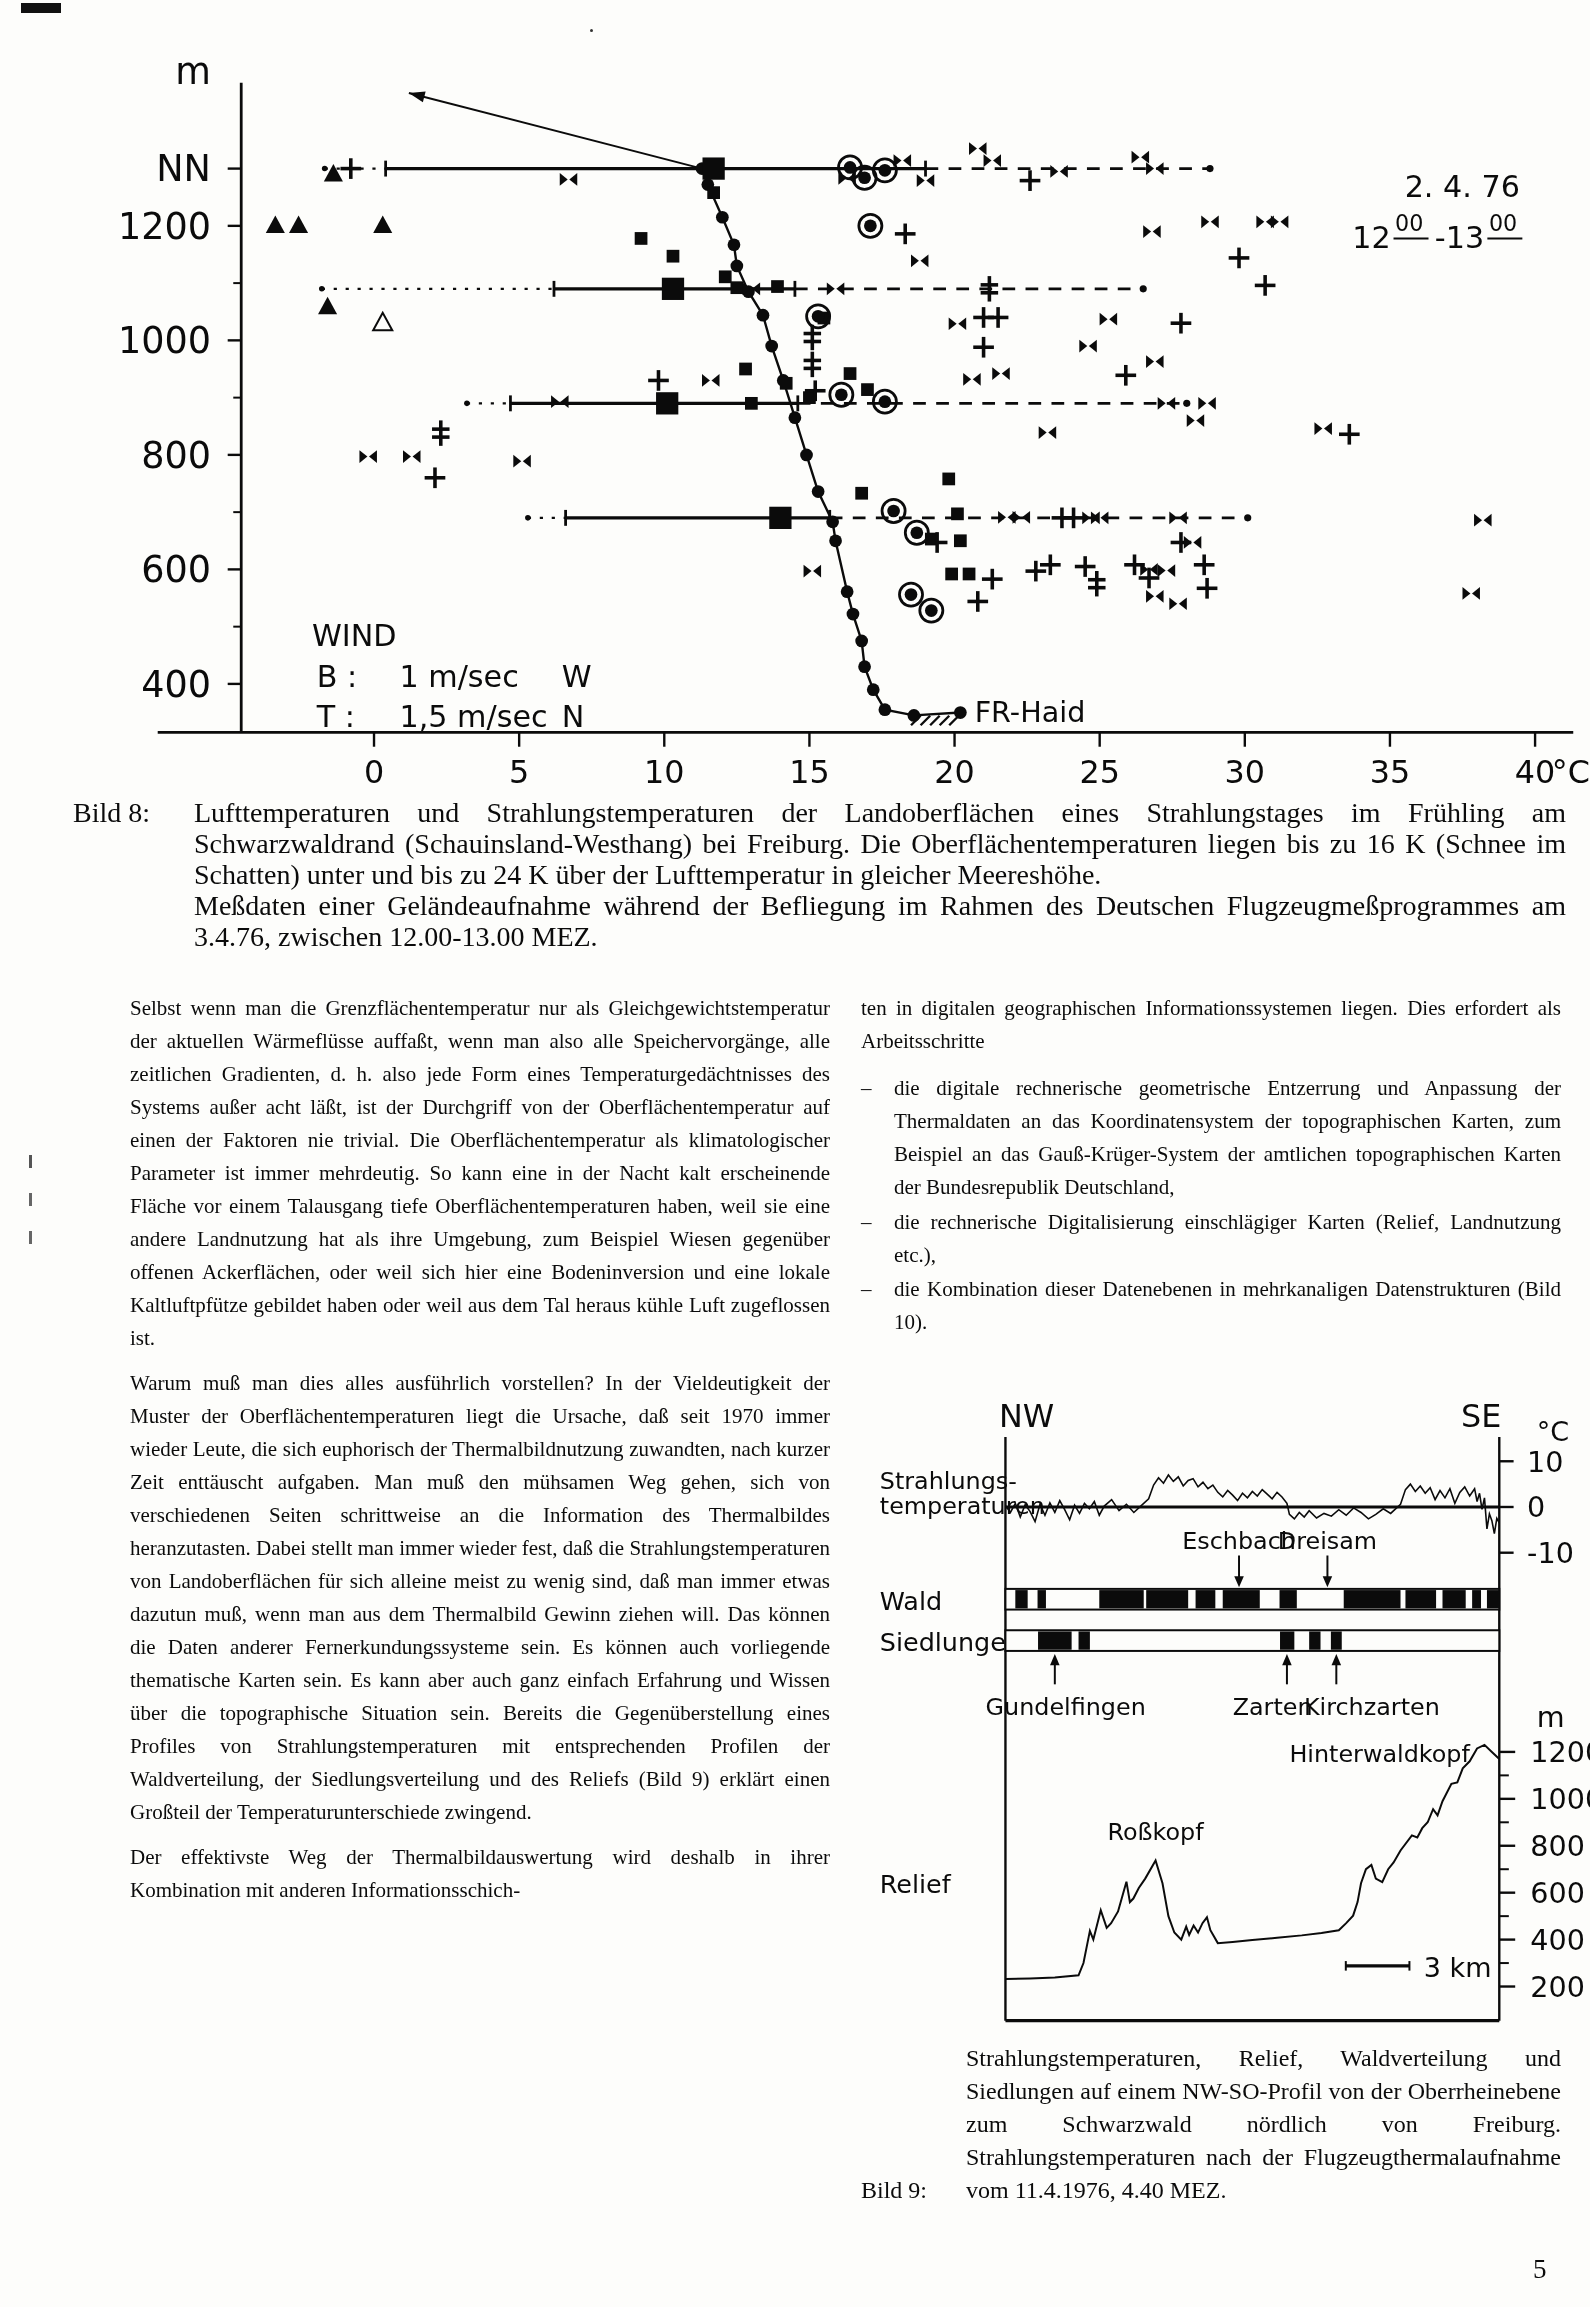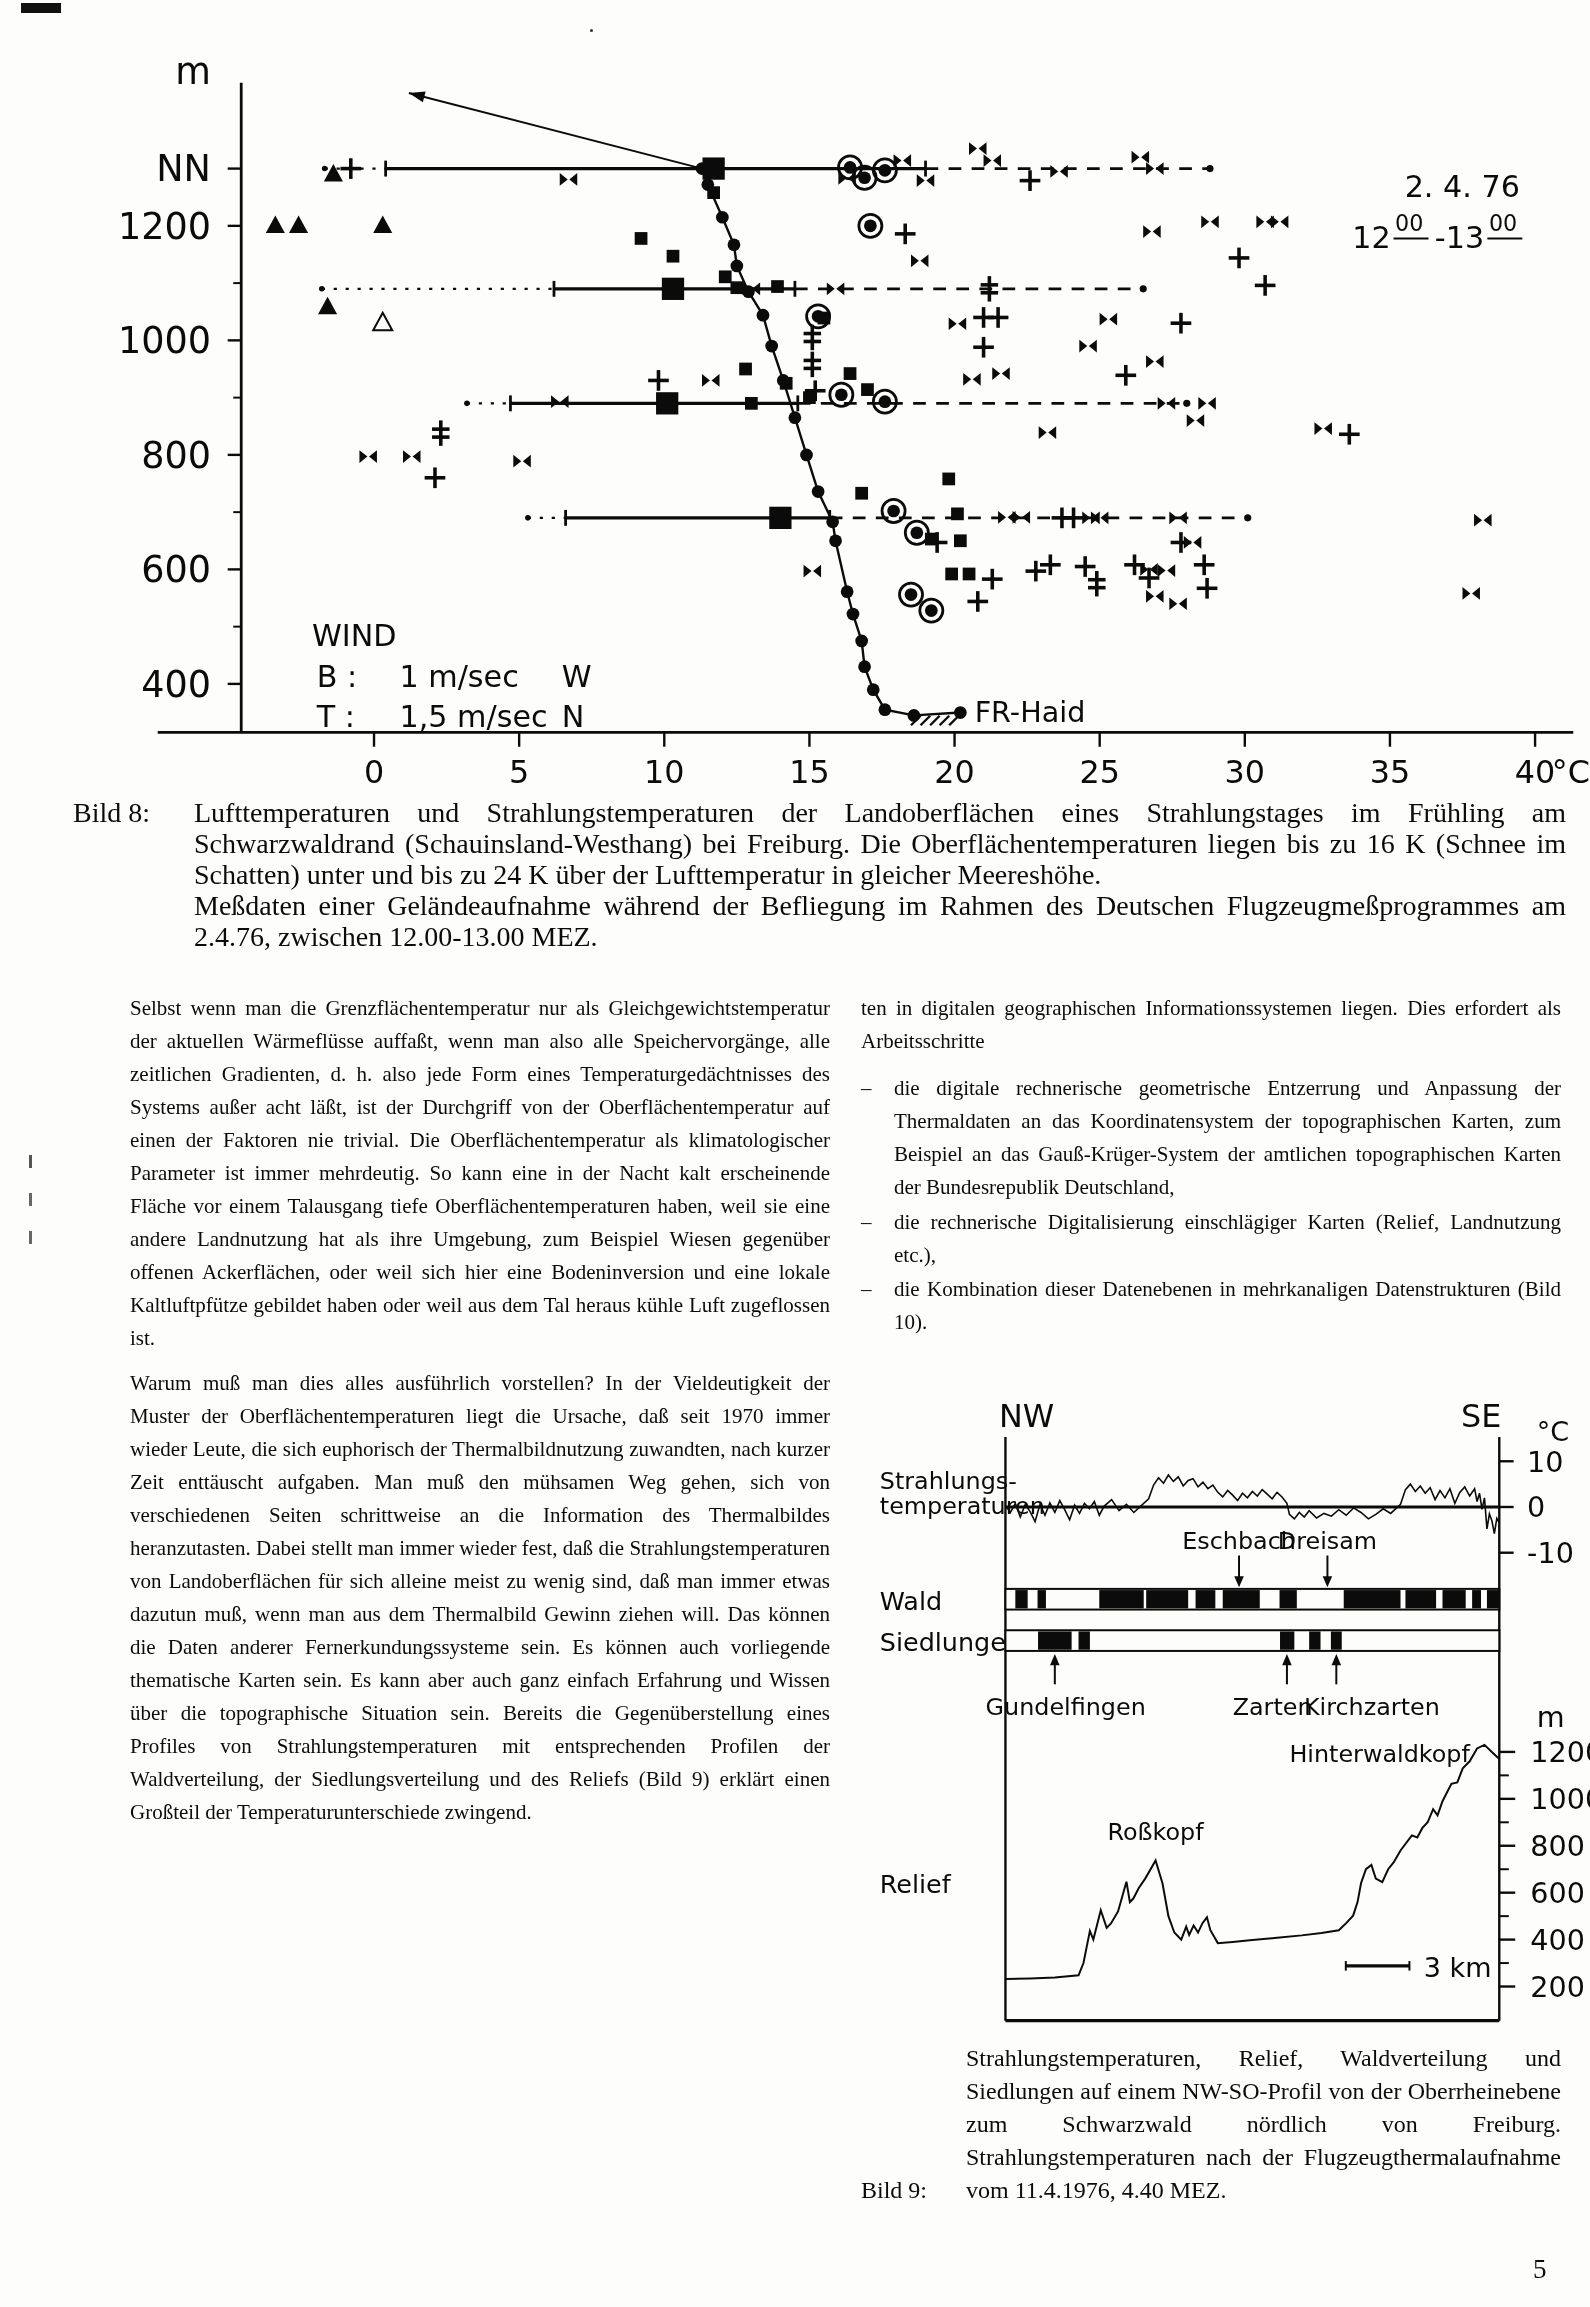--- a/index.html
+++ b/index.html
@@ -433,27 +433,28 @@
   <div class="abs" style="left:20.7px;top:3.2px;width:40px;height:9.5px;background:#111;"></div>
   <div class="abs" style="left:29px;top:1155px;width:3.2px;height:12.7px;background:#555;"></div>
   <div class="abs" style="left:29px;top:1193px;width:3.2px;height:12.7px;background:#666;"></div>
   <div class="abs" style="left:29px;top:1231px;width:3.2px;height:12.7px;background:#666;"></div>
   <div class="abs" style="left:590px;top:29px;width:3.2px;height:3.2px;background:#333;border-radius:50%;"></div>
 
   <div class="abs caption" style="left:73px;top:797px;width:1493px;">
     <div class="cap-label">Bild 8:</div>
     <div class="cap-body">
       <p>Lufttemperaturen und Strahlungstemperaturen der Landoberflächen eines Strahlungstages im Frühling am Schwarzwaldrand (Schauinsland-Westhang) bei Freiburg. Die Oberflächentemperaturen liegen bis zu 16 K (Schnee im Schatten) unter und bis zu 24 K über der Lufttemperatur in gleicher Meereshöhe.</p>
-      <p>Meßdaten einer Geländeaufnahme während der Befliegung im Rahmen des Deutschen Flugzeugmeßprogrammes am 2.4.76, zwischen 12.00-13.00 MEZ.</p>
+      <p>Meßdaten einer Geländeaufnahme während der Befliegung im Rahmen des Deutschen Flugzeugmeßprogrammes am 3.4.76, zwischen 12.00-13.00 MEZ.</p>
     </div>
   </div>
 
   <div class="abs col" style="left:130px;top:992px;width:700px;">
     <p>Selbst wenn man die Grenzflächentemperatur nur als Gleichgewichtstemperatur der aktuellen Wärmeflüsse auffaßt, wenn man also alle Speichervorgänge, alle zeitlichen Gradienten, d. h. also jede Form eines Temperaturgedächtnisses des Systems außer acht läßt, ist der Durchgriff von der Oberflächentemperatur auf einen der Faktoren nie trivial. Die Oberflächentemperatur als klimatologischer Parameter ist immer mehrdeutig. So kann eine in der Nacht kalt erscheinende Fläche vor einem Talausgang tiefe Oberflächentemperaturen haben, weil sie eine andere Landnutzung hat als ihre Umgebung, zum Beispiel Wiesen gegenüber offenen Ackerflächen, oder weil sich hier eine Bodeninversion und eine lokale Kaltluftpfütze gebildet haben oder weil aus dem Tal heraus kühle Luft zugeflossen ist.</p>
     <p>Warum muß man dies alles ausführlich vorstellen? In der Vieldeutigkeit der Muster der Oberflächentemperaturen liegt die Ursache, daß seit 1970 immer wieder Leute, die sich euphorisch der Thermalbildnutzung zuwandten, nach kurzer Zeit enttäuscht aufgaben. Man muß den mühsamen Weg gehen, sich von verschiedenen Seiten schrittweise an die Information des Thermalbildes heranzutasten. Dabei stellt man immer wieder fest, daß die Strahlungstemperaturen von Landoberflächen für sich alleine meist zu wenig sind, daß man immer etwas dazutun muß, wenn man aus dem Thermalbild Gewinn ziehen will. Das können die Daten anderer Fernerkundungssysteme sein. Es können auch vorliegende thematische Karten sein. Es kann aber auch ganz einfach Erfahrung und Wissen über die topographische Situation sein. Bereits die Gegenüberstellung eines Profiles von Strahlungstemperaturen mit entsprechenden Profilen der Waldverteilung, der Siedlungsverteilung und des Reliefs (Bild 9) erklärt einen Großteil der Temperaturunterschiede zwingend.</p>
+    <p>Der effektivste Weg der Thermalbildauswertung wird deshalb in ihrer Kombination mit anderen Informationsschich-</p>
   </div>
 
   <div class="abs col" style="left:861px;top:992px;width:700px;">
     <p style="margin-bottom:14.3px;">ten in digitalen geographischen Informationssystemen liegen. Dies erfordert als Arbeitsschritte</p>
     <div class="bullet">
       <div class="dash">–</div>
       <div class="btext">die digitale rechnerische geometrische Entzerrung und Anpassung der Thermaldaten an das Koordinatensystem der topographischen Karten, zum Beispiel an das Gauß-Krüger-System der amtlichen topographischen Karten der Bundesrepublik Deutschland,</div>
     </div>
     <div class="bullet">
       <div class="dash">–</div>

